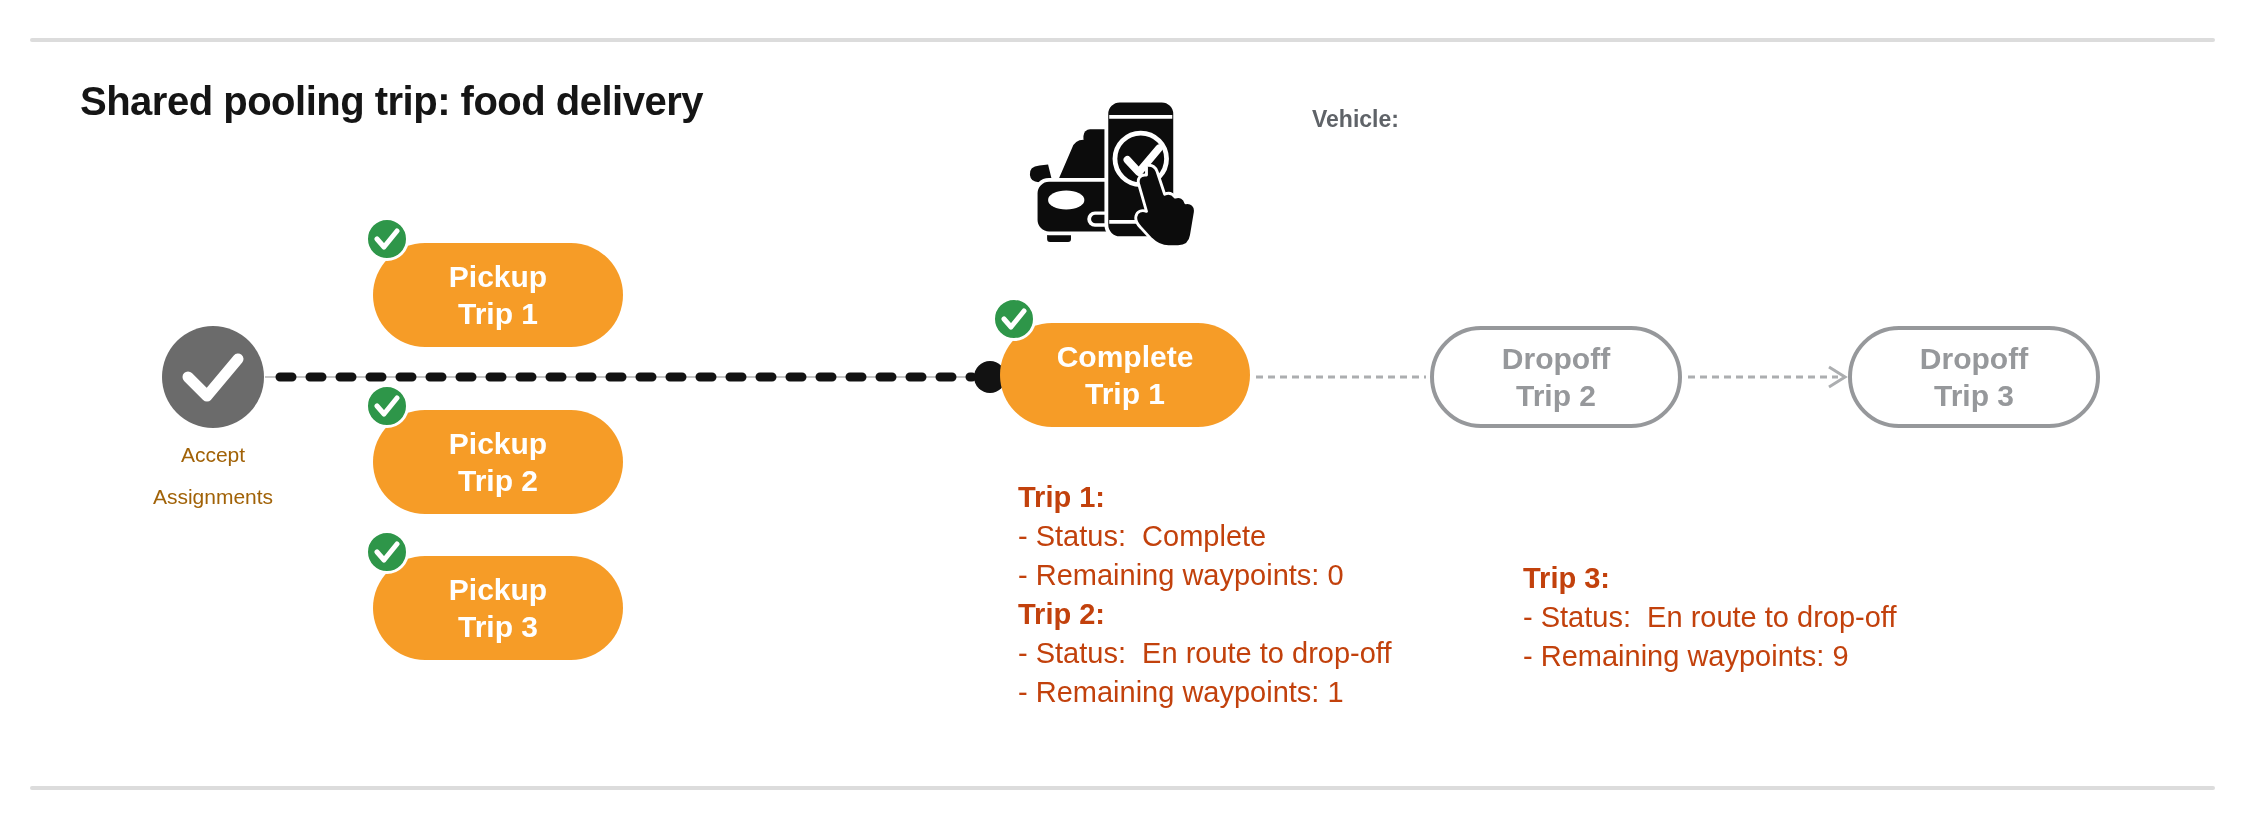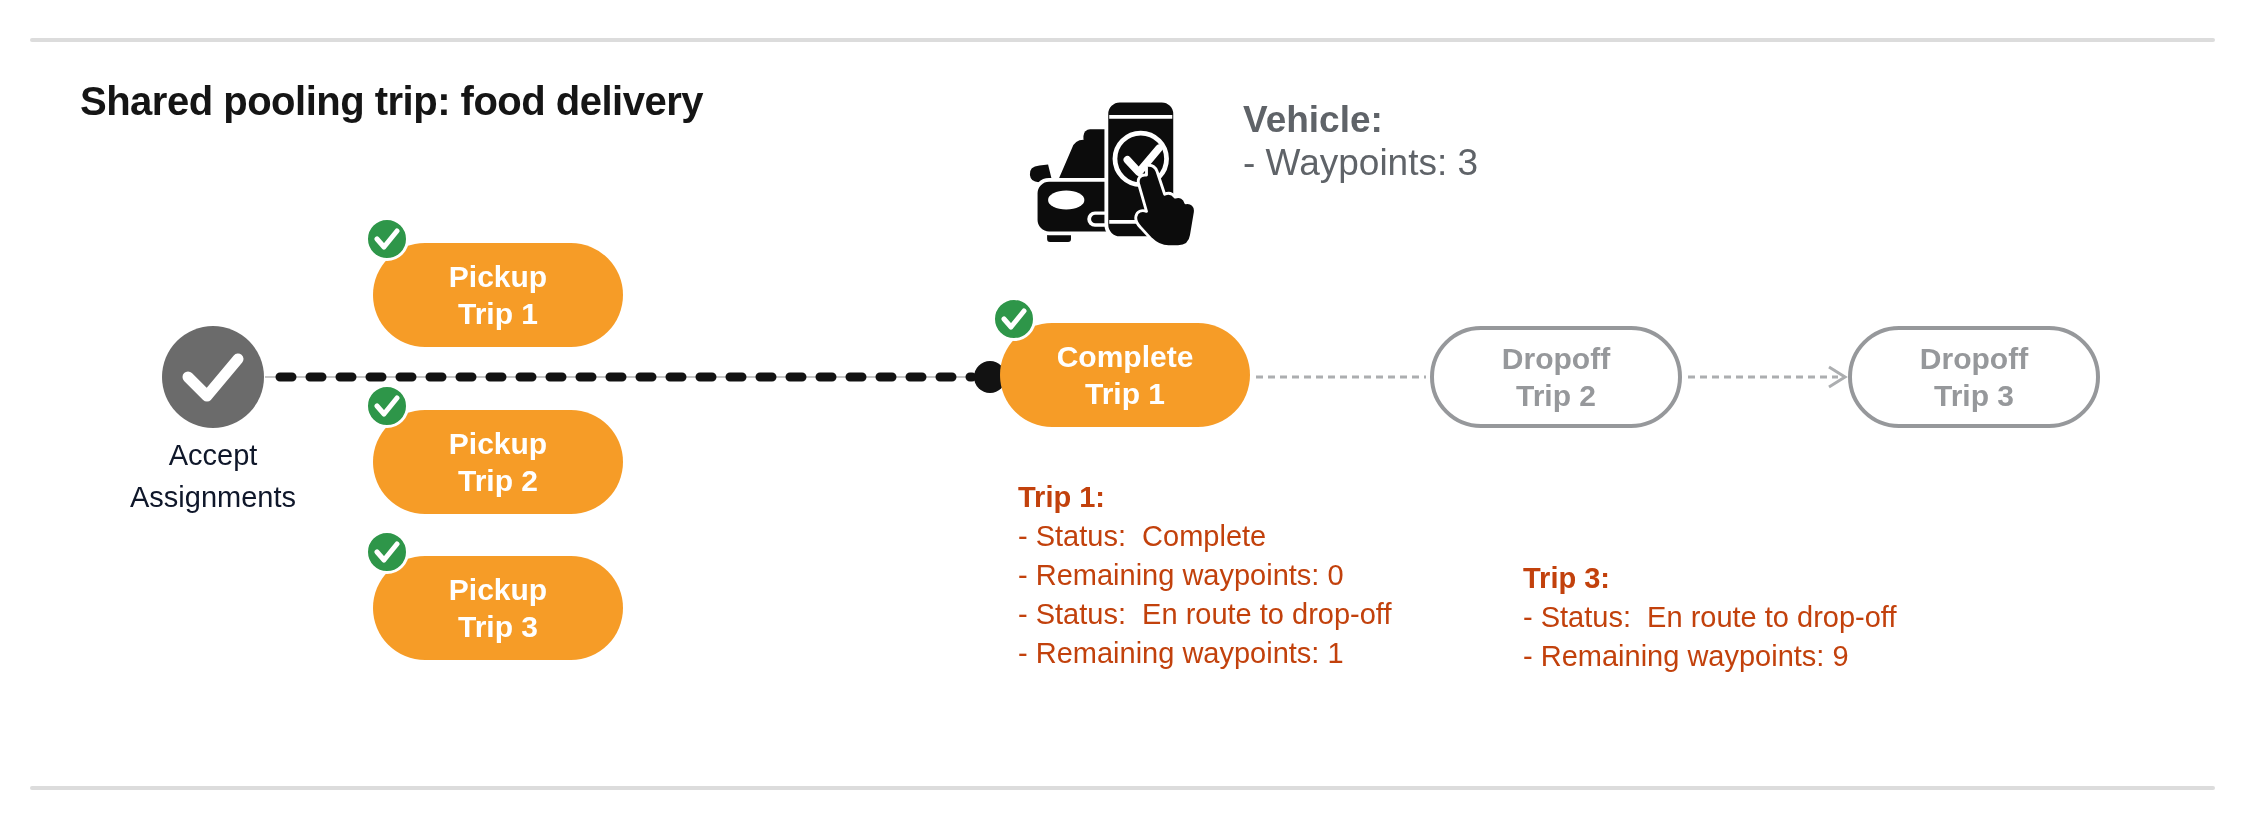--- a/index.html
+++ b/index.html
@@ -21,36 +21,36 @@
   .black-dash{stroke:#121212;stroke-width:9;stroke-dasharray:12 18;stroke-linecap:round;}
   .gray-dash{stroke:#ACAEB0;stroke-width:3;stroke-dasharray:7 5;}
   .arrowhead{fill:none;stroke:#ACAEB0;stroke-width:3;stroke-linejoin:miter;}
   .node{position:absolute;z-index:2;}
   .start-circle{
     left:162px;top:326px;width:102px;height:102px;border-radius:50%;
     background:#6B6B6B;display:flex;align-items:center;justify-content:center;
   }
   .start-label{
     left:93px;top:434px;width:240px;text-align:center;
-    font-size:29px;line-height:42px;color:#0f172a;
+    font-size:21px;line-height:42px;color:#a16207;
   }
   .pill{
     width:250px;height:104px;border-radius:52px;box-sizing:border-box;
     display:flex;flex-direction:column;justify-content:center;
     font-size:30px;line-height:37px;font-weight:700;text-align:center;
   }
   .pill-orange{background:#F69C27;color:#FFFFFF;}
   .pill-outline{background:#FFFFFF;border:4px solid #96989B;color:#96989B;width:252px;height:102px;}
   .badge{
     position:absolute;left:-8px;top:-26px;width:44px;height:44px;box-sizing:border-box;
     border-radius:50%;background:#2E9649;border:3px solid #FFFFFF;
     display:flex;align-items:center;justify-content:center;
   }
   .vehicle-icon{left:1028px;top:85px;}
-  .vehicle-text{left:1243px;top:98px;font-size:37px;line-height:43px;color:#5F6368;}
+  .vehicle-text{left:1312px;top:98px;font-size:23px;line-height:43px;color:#5F6368;}
   .vehicle-heading{font-weight:700;}
   .status-col{position:absolute;z-index:2;font-size:29px;line-height:39px;color:#c2410c;}
   .status-col-1{left:1018px;top:478px;}
   .status-col-2{left:1523px;top:559px;}
   .status-heading{font-weight:700;}
   .status-line{white-space:pre;}
 </style>
 </head>
 <body>
 
@@ -144,27 +144,27 @@
     <rect x="82" y="16" width="72" height="144" rx="14" fill="#0C0C0C" stroke="#FFFFFF" stroke-width="4"></rect>
     <line x1="85" y1="33" x2="151" y2="33" stroke="#FFFFFF" stroke-width="4"></line>
     <line x1="85" y1="143" x2="151" y2="143" stroke="#FFFFFF" stroke-width="4"></line>
     <circle cx="118" cy="77" r="27" fill="none" stroke="#FFFFFF" stroke-width="5"></circle>
     <path d="M104,78 l12,13 l21,-25" fill="none" stroke="#FFFFFF" stroke-width="8" stroke-linecap="round" stroke-linejoin="round"></path>
     <path d="M124,94 c-7,-1 -10,4 -8,10 l8,28 c-5,-2 -10,0 -11,5 c-1,4 1,8 5,12 l11,12 c5,5 11,8 18,8 l10,0 c8,0 13,-5 14,-12 l4,-24 c1,-7 -4,-11 -10,-10 c-1,-5 -6,-8 -11,-6 c-3,-4 -7,-5 -11,-3 l-8,-24 c-2,-5 -6,-7 -11,-6 z" fill="#0C0C0C" stroke="#FFFFFF" stroke-width="3" stroke-linejoin="round"></path>
   </svg>
 
   <div class="node vehicle-text">
     <div class="vehicle-heading">Vehicle:</div>
-    <div class="status-line">- Waypoints: 3</div>
   </div>
 
   <div class="status-col status-col-1">
     <div class="status-heading">Trip 1:</div>
     <div class="status-line">- Status:  Complete</div>
     <div class="status-line">- Remaining waypoints: 0</div>
+    <div class="status-heading">Trip 2:</div>
     <div class="status-line">- Status:  En route to drop-off</div>
     <div class="status-line">- Remaining waypoints: 1</div>
   </div>
 
   <div class="status-col status-col-2">
     <div class="status-heading">Trip 3:</div>
     <div class="status-line">- Status:  En route to drop-off</div>
     <div class="status-line">- Remaining waypoints: 9</div>
   </div>
 

